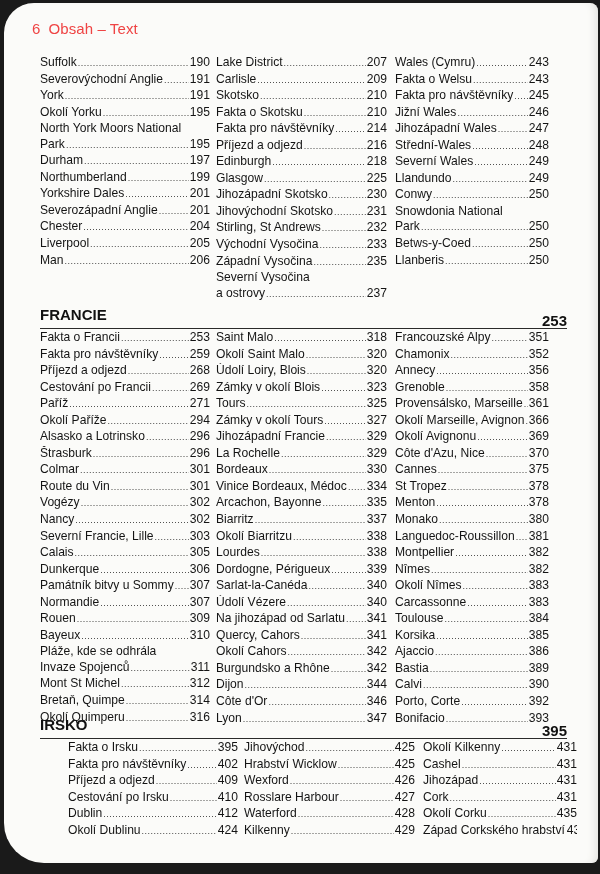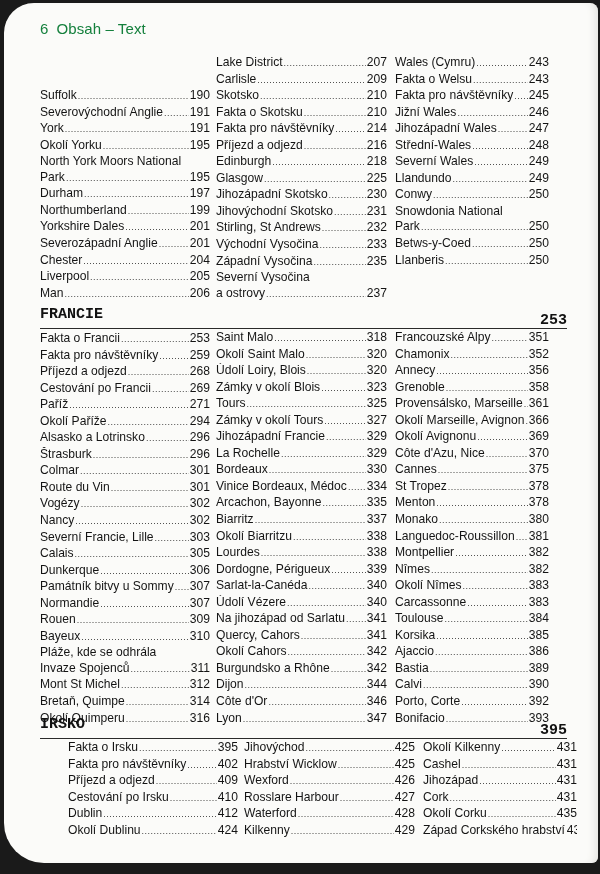--- a/index.html
+++ b/index.html
@@ -9,48 +9,47 @@
     font-family: "Liberation Sans", sans-serif;
     position: relative;
   }
   .page {
     position: absolute; left: 4px; top: 3px; width: 594px; height: 860px;
     background: #fbfbf9;
     border-radius: 30px 8px 6px 40px;
     box-shadow: inset -8px 0 10px -6px #e0e0dc;
   }
   .header {
-    position: absolute; left: 36px; top: 17px;
-    font-size: 15px; color: #15803d; letter-spacing: 0.1px;
+    position: absolute; left: 28px; top: 17px;
+    font-size: 15px; color: #ef4444; letter-spacing: 0.1px;
   }
   .header .num { margin-right: 8px; }
   .block { position: absolute; left: 36px; width: 527px; }
   .cols { display: flex; }
   .col { display: flex; flex-direction: column; }
-  .c1 { width: 170px; margin-right: 6px; justify-content: flex-end; }
+  .c1 { width: 170px; margin-right: 6px; }
   .c2 { width: 171px; margin-right: 8px; }
   .c3 { width: 154px; }
   .entry {
     display: flex; align-items: baseline;
     font-size: 12.1px; line-height: 15.55px; color: #141414;
     white-space: nowrap; overflow: hidden;
   }
   .entry .t { flex: 0 0 auto; }
   .entry .d {
     flex: 1 1 auto; overflow: hidden; margin: 0 1px;
     font-size: 9px; letter-spacing: 0.5px; color: #333;
   }
   .entry .d::before { content: "..............................................................................................................."; }
   .entry .p { flex: 0 0 auto; }
   .entry.nodots .d::before { content: ""; }
   .section-head {
     position: absolute; left: 36px; width: 527px;
     border-bottom: 1.5px solid #2a2a2a;
     height: 22px;
-    font-family: Liberation Mono, monospace;
   }
   .section-head .title {
     position: absolute; left: 0; top: 0;
     font-weight: bold; font-size: 15px; color: #111;
   }
   .section-head .page-no {
     position: absolute; right: 0; top: 6px;
     font-weight: bold; font-size: 15px; color: #111;
   }
 </style>

